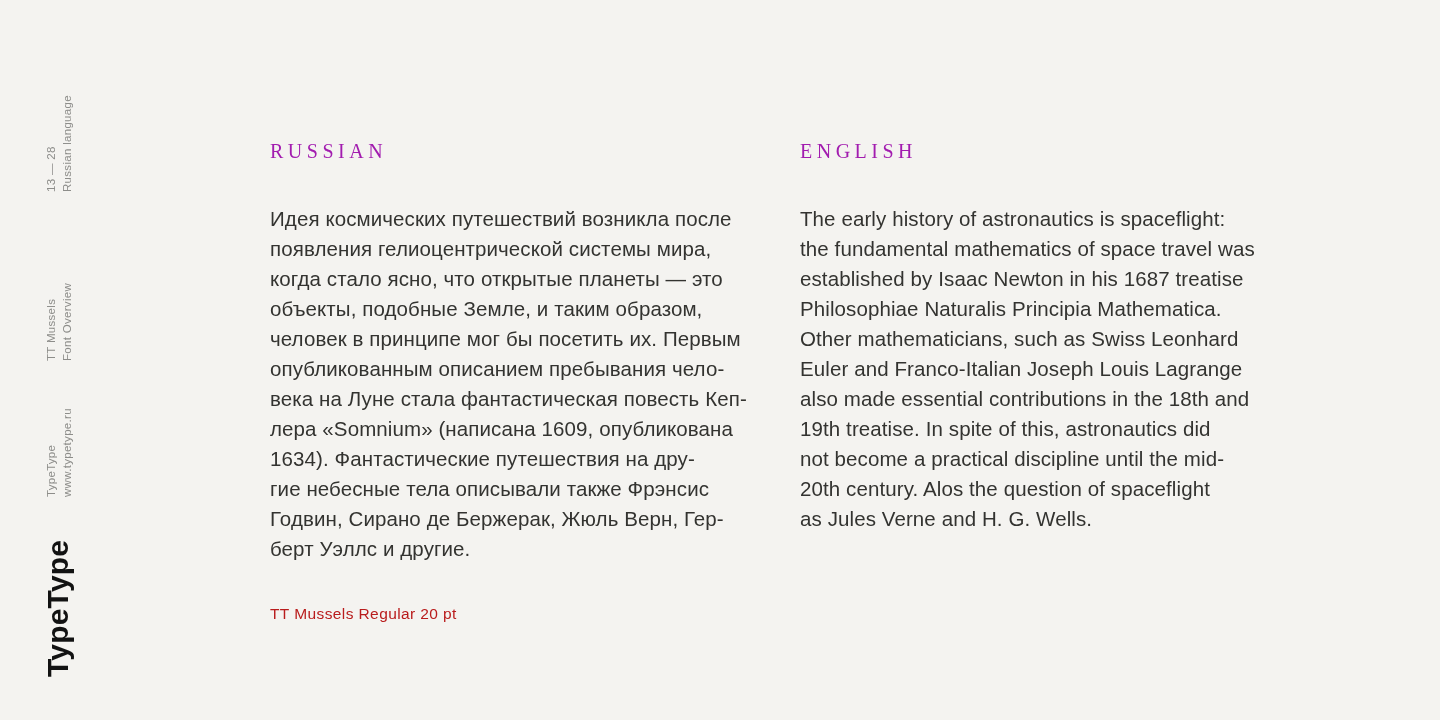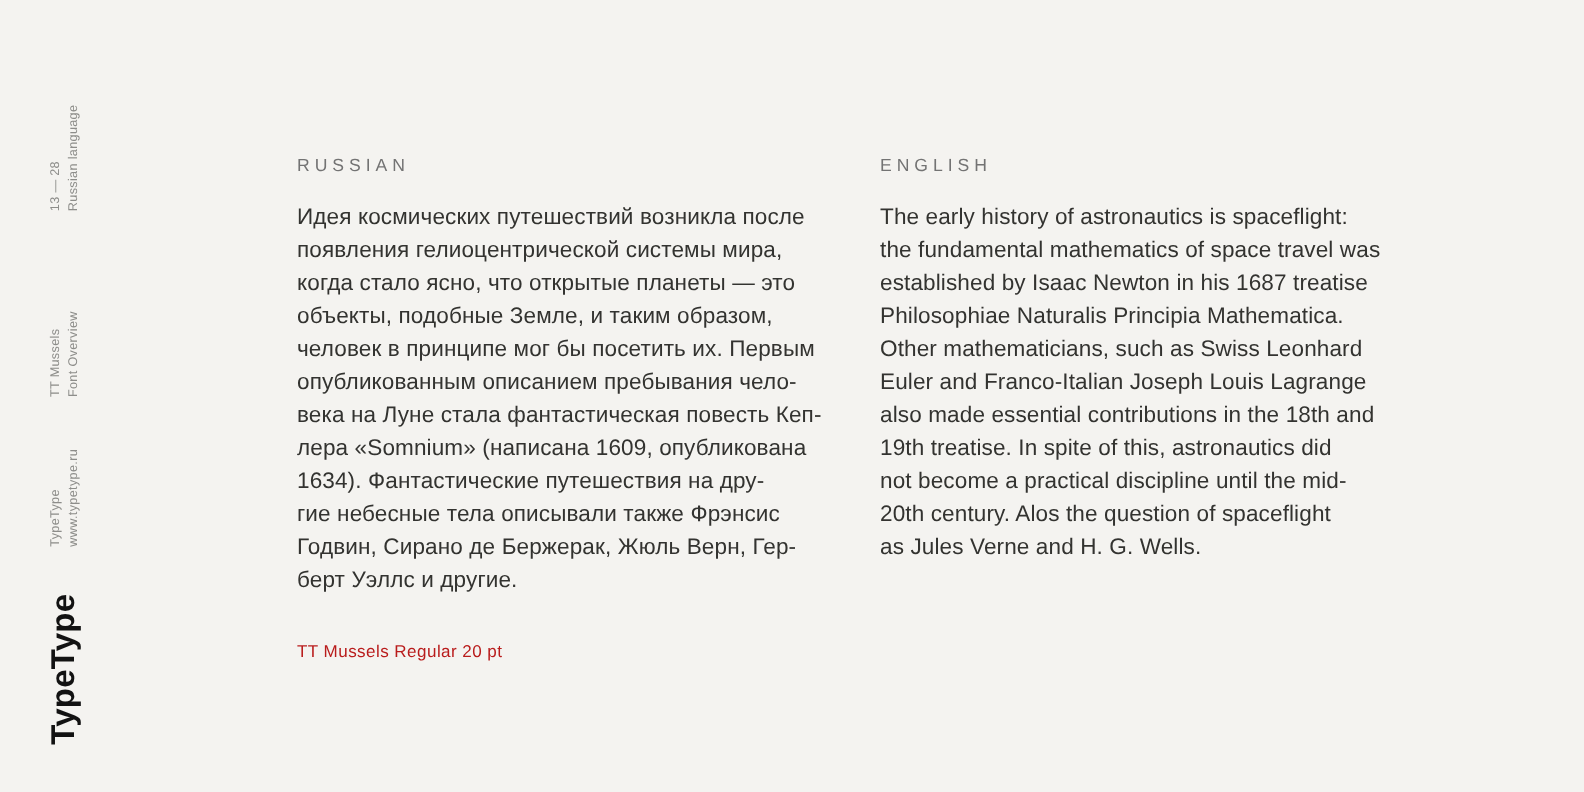--- a/index.html
+++ b/index.html
@@ -35,28 +35,29 @@
   #meta-font    { left: 44px; top: 361px; }
   #meta-foundry { left: 44px; top: 497px; }
   #logo-block   { left: 41px; top: 677px; }
 
   
   .col { position: absolute; top: 141px; width: 470px; }
   #col-russian { left: 270px; }
   #col-english { left: 800px; }
 
   .col h2 {
-    font-size: 16px;
+    font-size: 20px;
     font-weight: 400;
-    color: #737373;
+    color: #a21caf;
     letter-spacing: 4.5px;
     line-height: 20px;
+    font-family: Liberation Serif, serif;
   }
   .sample {
-    margin-top: 22px;
+    margin-top: 43px;
     font-size: 20.5px;
     line-height: 30px;
     color: #333330;
     letter-spacing: 0.1px;
   }
   .sample .line { white-space: nowrap; }
 
   .caption {
     margin-top: 41px;
     font-size: 15.5px;

